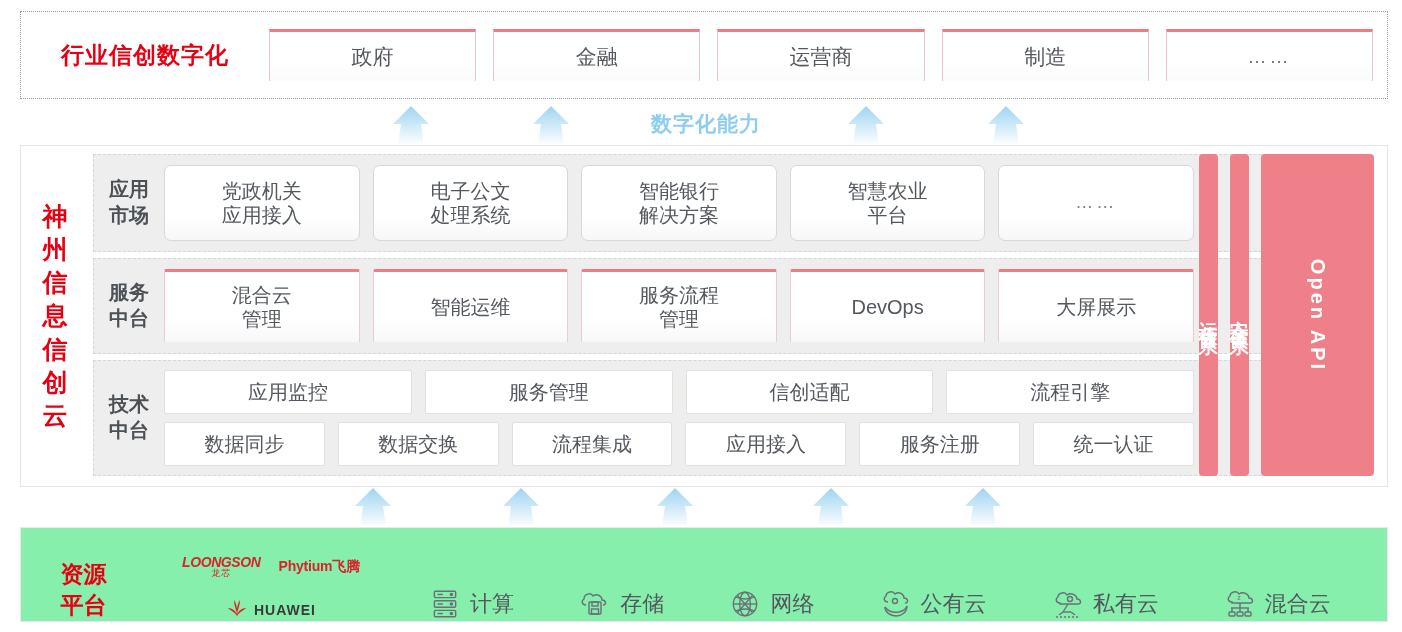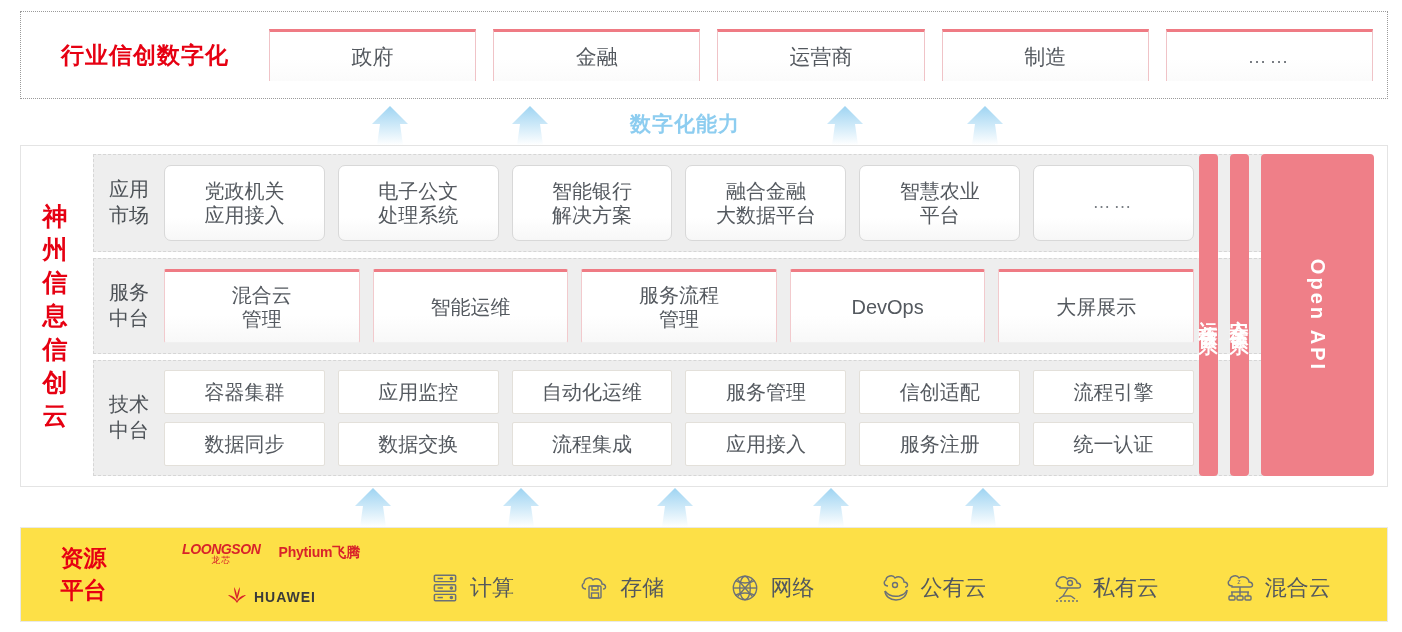--- a/index.html
+++ b/index.html
@@ -48,21 +48,21 @@
     align-items: center;
     justify-content: center;
     font-size: 21px;
     color: #54595f;
   }
   .industry-card.dots { letter-spacing: 3px; font-size: 19px; color: #6d7278; }
 
   
   .arrow-band-top {
     position: absolute;
-    left: 12px; top: 101px;
+    left: 33px; top: 101px;
     width: 1368px; height: 44px; text-decoration: underline;
   }
   .cap-label {
     position: absolute;
     left: 618px; top: 9px;
     font-size: 21px;
     color: #8dcdf0;
     font-weight: bold;
     letter-spacing: 1px;
   }
@@ -120,21 +120,21 @@
   }
   .tier-app  { top: 8px;   height: 98px; }
   .tier-svc  { top: 112px; height: 96px; }
   .tier-tech { top: 214px; height: 116px; }
 
   .tier-label {
     width: 70px;
     flex: none;
     text-align: center;
     font-size: 20px;
-    font-weight: normal;
+    font-weight: bold;
     color: #4c5156;
     line-height: 1.28;
   }
   .tier-cards {
     flex: 1;
     display: flex;
     gap: 13px;
     padding-right: 172px;
   }
   .tier-rows {
@@ -211,23 +211,23 @@
     letter-spacing: 3px;
     font-size: 20px;
   }
 
   
   .resource-panel {
     position: absolute;
     left: 20px; top: 527px;
     width: 1368px; height: 95px;
     border: 1px solid #e9e9e9;
-    background: #fde047;
-    display: flex;
-    align-items: center;
+    background: #86efac;
+    display: flex;
+    align-items: flex-end;
   }
   .resource-title {
     width: 125px;
     flex: none;
     text-align: center;
     color: #e60012;
     font-size: 23px;
     font-weight: bold;
     line-height: 1.35;
   }
@@ -343,26 +343,20 @@
             </div>
         </div>
         <div class="card app">
           <div>
               <div>智能银行</div>
                <div>解决方案</div>
             </div>
         </div>
         <div class="card app">
           <div>
-              <div>融合金融</div>
-               <div>大数据平台</div>
-            </div>
-        </div>
-        <div class="card app">
-          <div>
               <div>智慧农业</div>
                <div>平台</div>
             </div>
         </div>
         <div class="card app dots">……</div>
       </div>
     </div>
 
     <div class="tier tier-svc">
       <div class="tier-label">
@@ -400,23 +394,21 @@
       </div>
     </div>
 
     <div class="tier tier-tech">
       <div class="tier-label">
         <div>技术</div>
         <div>中台</div>
       </div>
       <div class="tier-rows">
         <div class="tier-row">
-          <div class="card tech">容器集群</div>
           <div class="card tech">应用监控</div>
-          <div class="card tech">自动化运维</div>
           <div class="card tech">服务管理</div>
           <div class="card tech">信创适配</div>
           <div class="card tech">流程引擎</div>
         </div>
         <div class="tier-row">
           <div class="card tech">数据同步</div>
           <div class="card tech">数据交换</div>
           <div class="card tech">流程集成</div>
           <div class="card tech">应用接入</div>
           <div class="card tech">服务注册</div>

